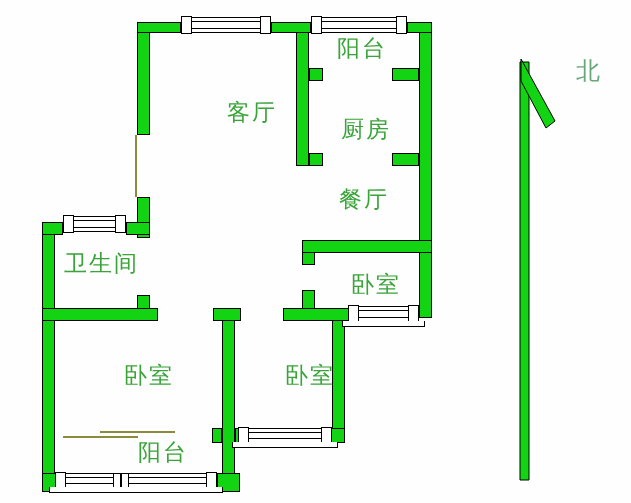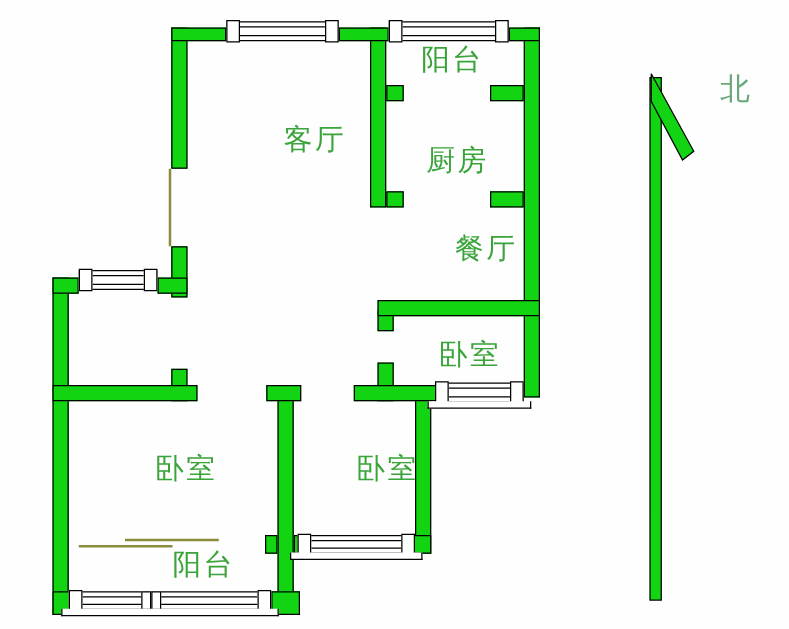--- a/index.html
+++ b/index.html
@@ -91,18 +91,19 @@
       <div class="post" style="left: 57px;"></div>
       <div class="post" style="left: 65px;"></div>
     </div>
     <div class="sill" style="left: 49px; top: 487px; width: 174px; height: 6px; border-top: none;"></div>
     <div class="door" style="left: 135px; top: 135px; width: 2px; height: 62px;"></div>
     <div class="door" style="left: 100px; top: 431px; width: 75px; height: 2px;"></div>
     <div class="door" style="left: 63px; top: 436px; width: 75px; height: 2px;"></div>
     <div class="label" style="left: 205px; top: 100px; margin-left: 22px;">客厅</div>
     <div class="label" style="left: 337px; top: 36px;">阳台</div>
     <div class="label" style="left: 341px; top: 117px;">厨房</div>
-    <div class="label" style="left: 364px; top: 187px;">餐厅</div>
+    <div class="label" style="left: 339px; top: 187px;">餐厅</div>
+    <div class="label" style="left: 64px; top: 251px;">卫生间</div>
     <div class="label" style="left: 351px; top: 272px;">卧室</div>
     <div class="label" style="left: 124px; top: 363px;">卧室</div>
     <div class="label" style="left: 285px; top: 363px;">卧室</div>
     <div class="label" style="left: 138px; top: 440px;">阳台</div>
   </div>
 
 </body></html>

